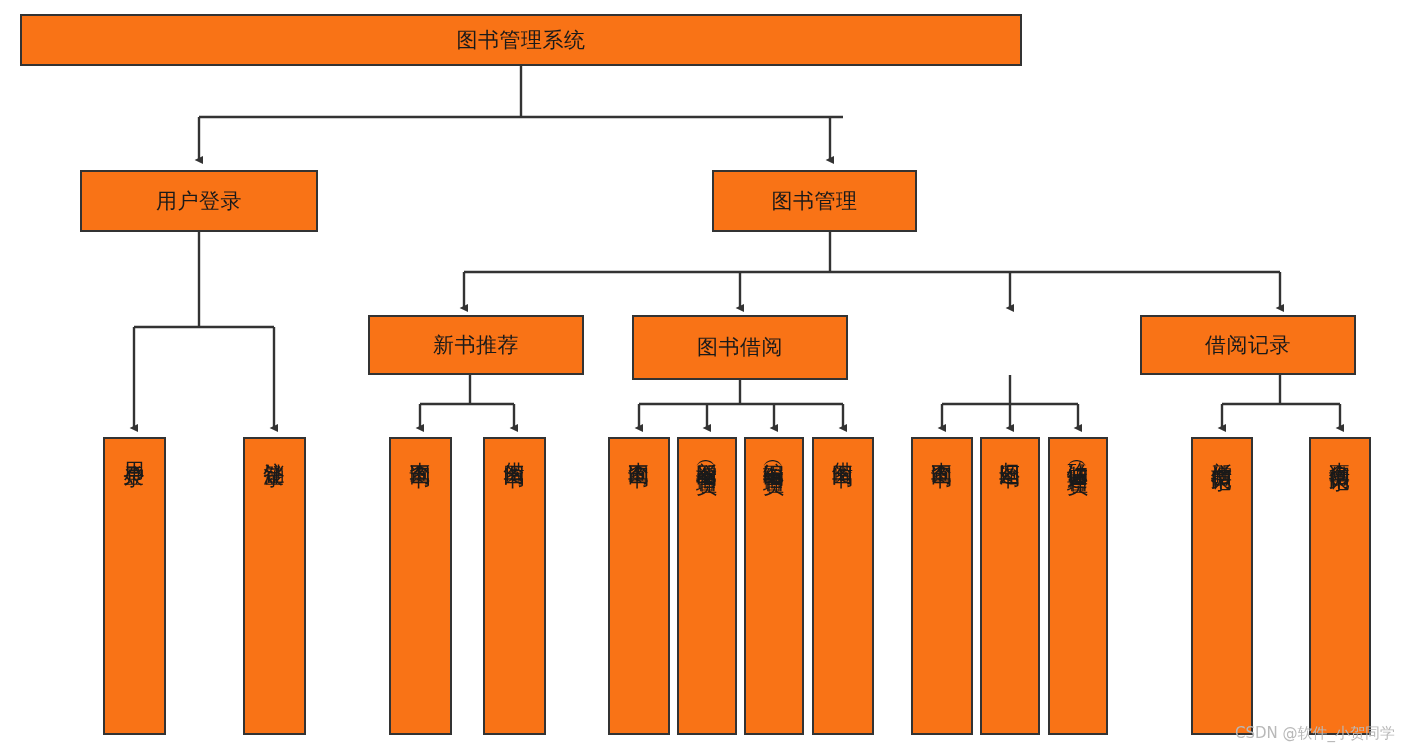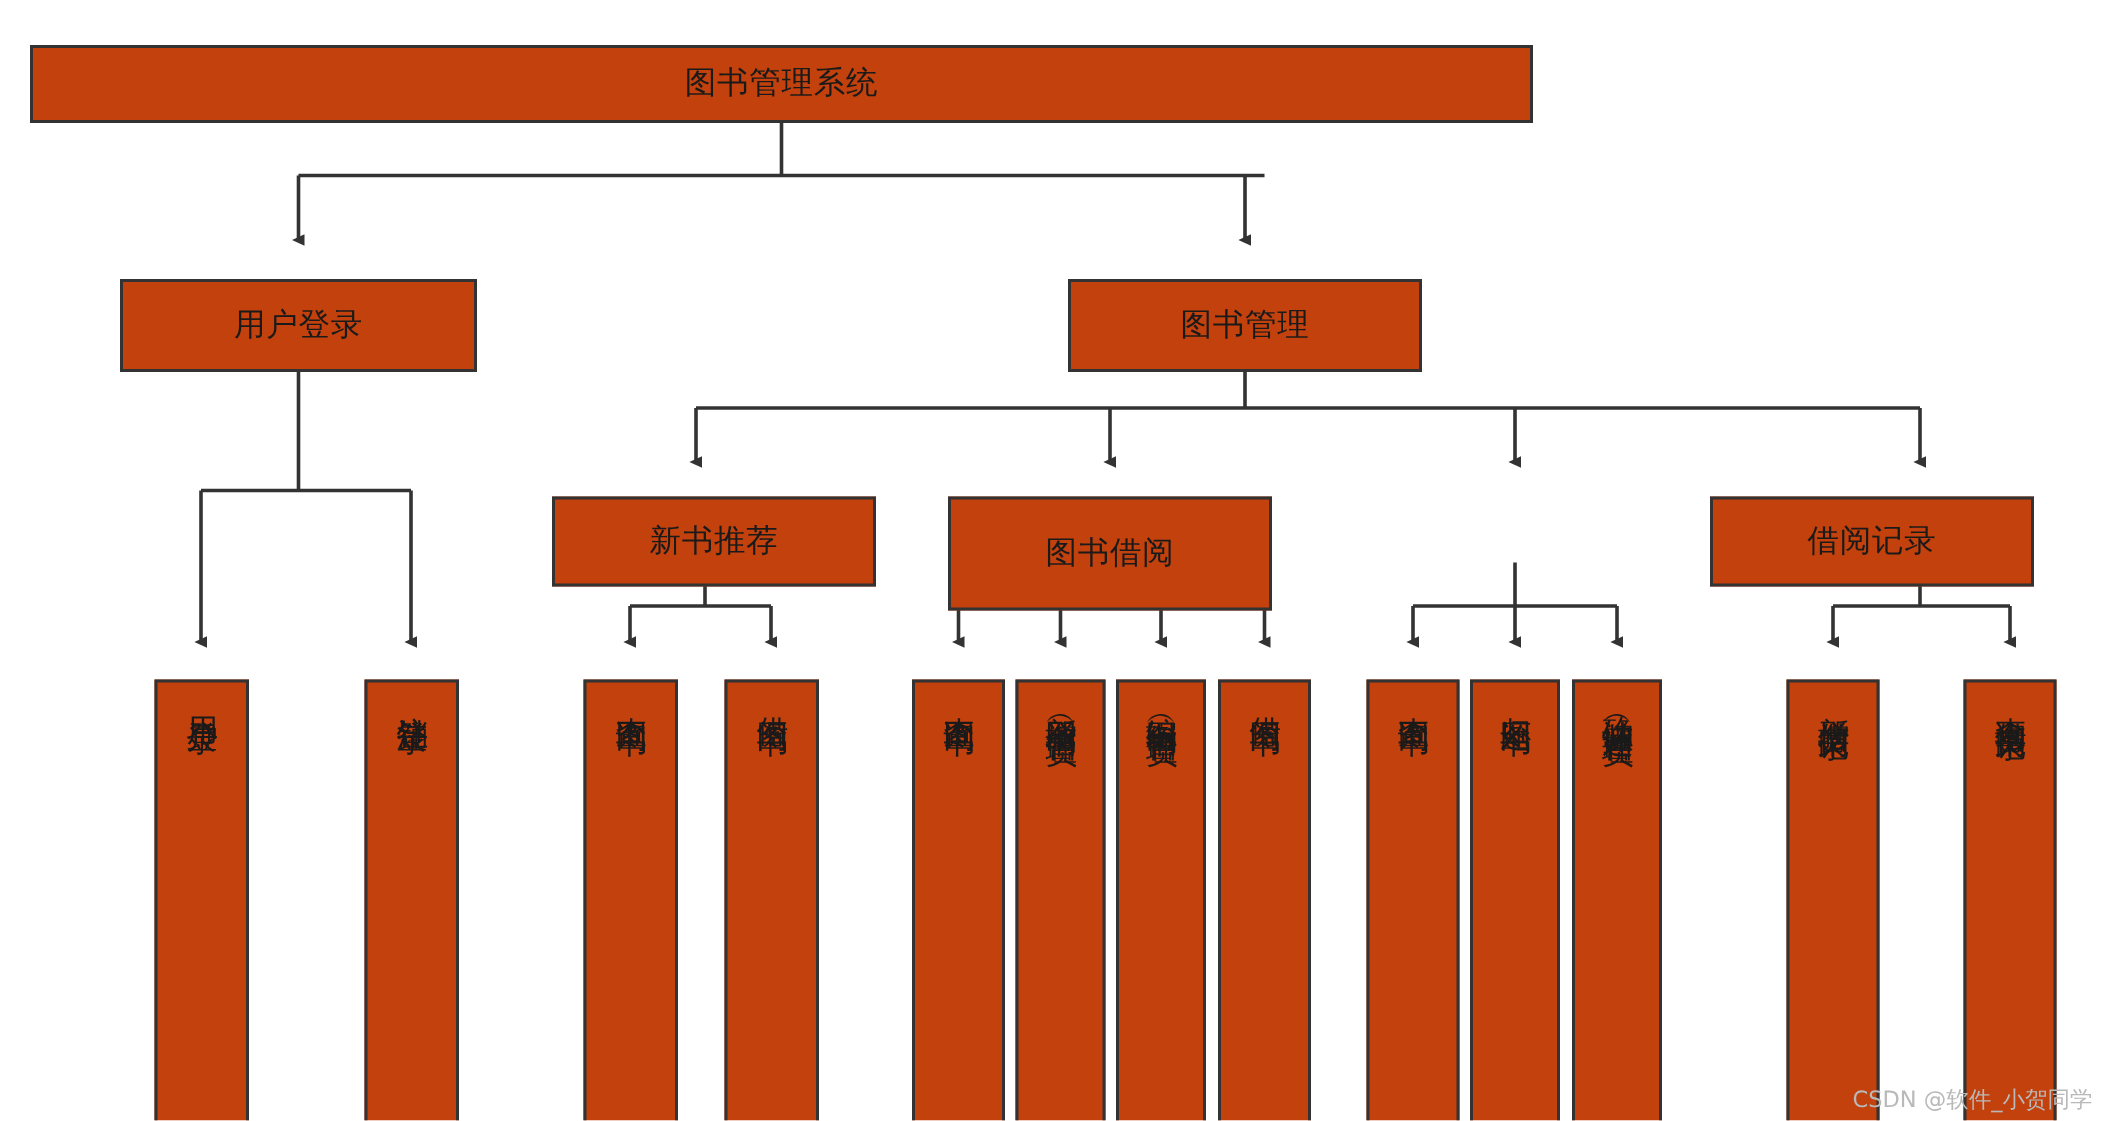--- a/index.html
+++ b/index.html
@@ -23,28 +23,27 @@
     position: absolute;
     left: 0;
     top: 0;
     width: 1405px;
     height: 747px;
     pointer-events: none;
   }
   .node {
     position: absolute;
     box-sizing: border-box;
-    background: #c2410c;
+    background: #f97316;
     border: 2px solid #333333;
     display: flex;
     align-items: center;
     justify-content: center;
     text-align: center;
     z-index: 2;
-    margin-top: 16px;
   }
   .node .node-label {
     display: block;
     line-height: 1.18;
     letter-spacing: 0.5px;
     color: #1a1a1a;
   }
   
   .node.horiz .node-label {
     font-size: 21px;
@@ -142,28 +141,28 @@
     </g>
   </svg>
 
   <div class="node horiz" style="left:20px; top:14px; width:1002px; height:52px;">
     <span class="node-label">图书管理系统</span>
   </div>
 
   <div class="node horiz" style="left:80px; top:170px; width:238px; height:62px;">
     <span class="node-label">用户登录</span>
   </div>
-  <div class="node horiz" style="left:712px; top:170px; width:236px; height:62px;">
+  <div class="node horiz" style="left:712px; top:170px; width:205px; height:62px;">
     <span class="node-label">图书管理</span>
   </div>
 
   <div class="node horiz" style="left:368px; top:315px; width:216px; height:60px;">
     <span class="node-label">新书推荐</span>
   </div>
-  <div class="node horiz" style="left:632px; top:315px; width:216px; height:76px;">
+  <div class="node horiz" style="left:632px; top:315px; width:216px; height:65px;">
     <span class="node-label">图书借阅</span>
   </div>
   <div class="node horiz" style="left:1140px; top:315px; width:216px; height:60px;">
     <span class="node-label">借阅记录</span>
   </div>
 
   <div class="node vert" style="left:103px; top:437px; width:63px; height:298px;">
     <span class="node-label">用户登录</span>
   </div>
   <div class="node vert" style="left:243px; top:437px; width:63px; height:298px;">

